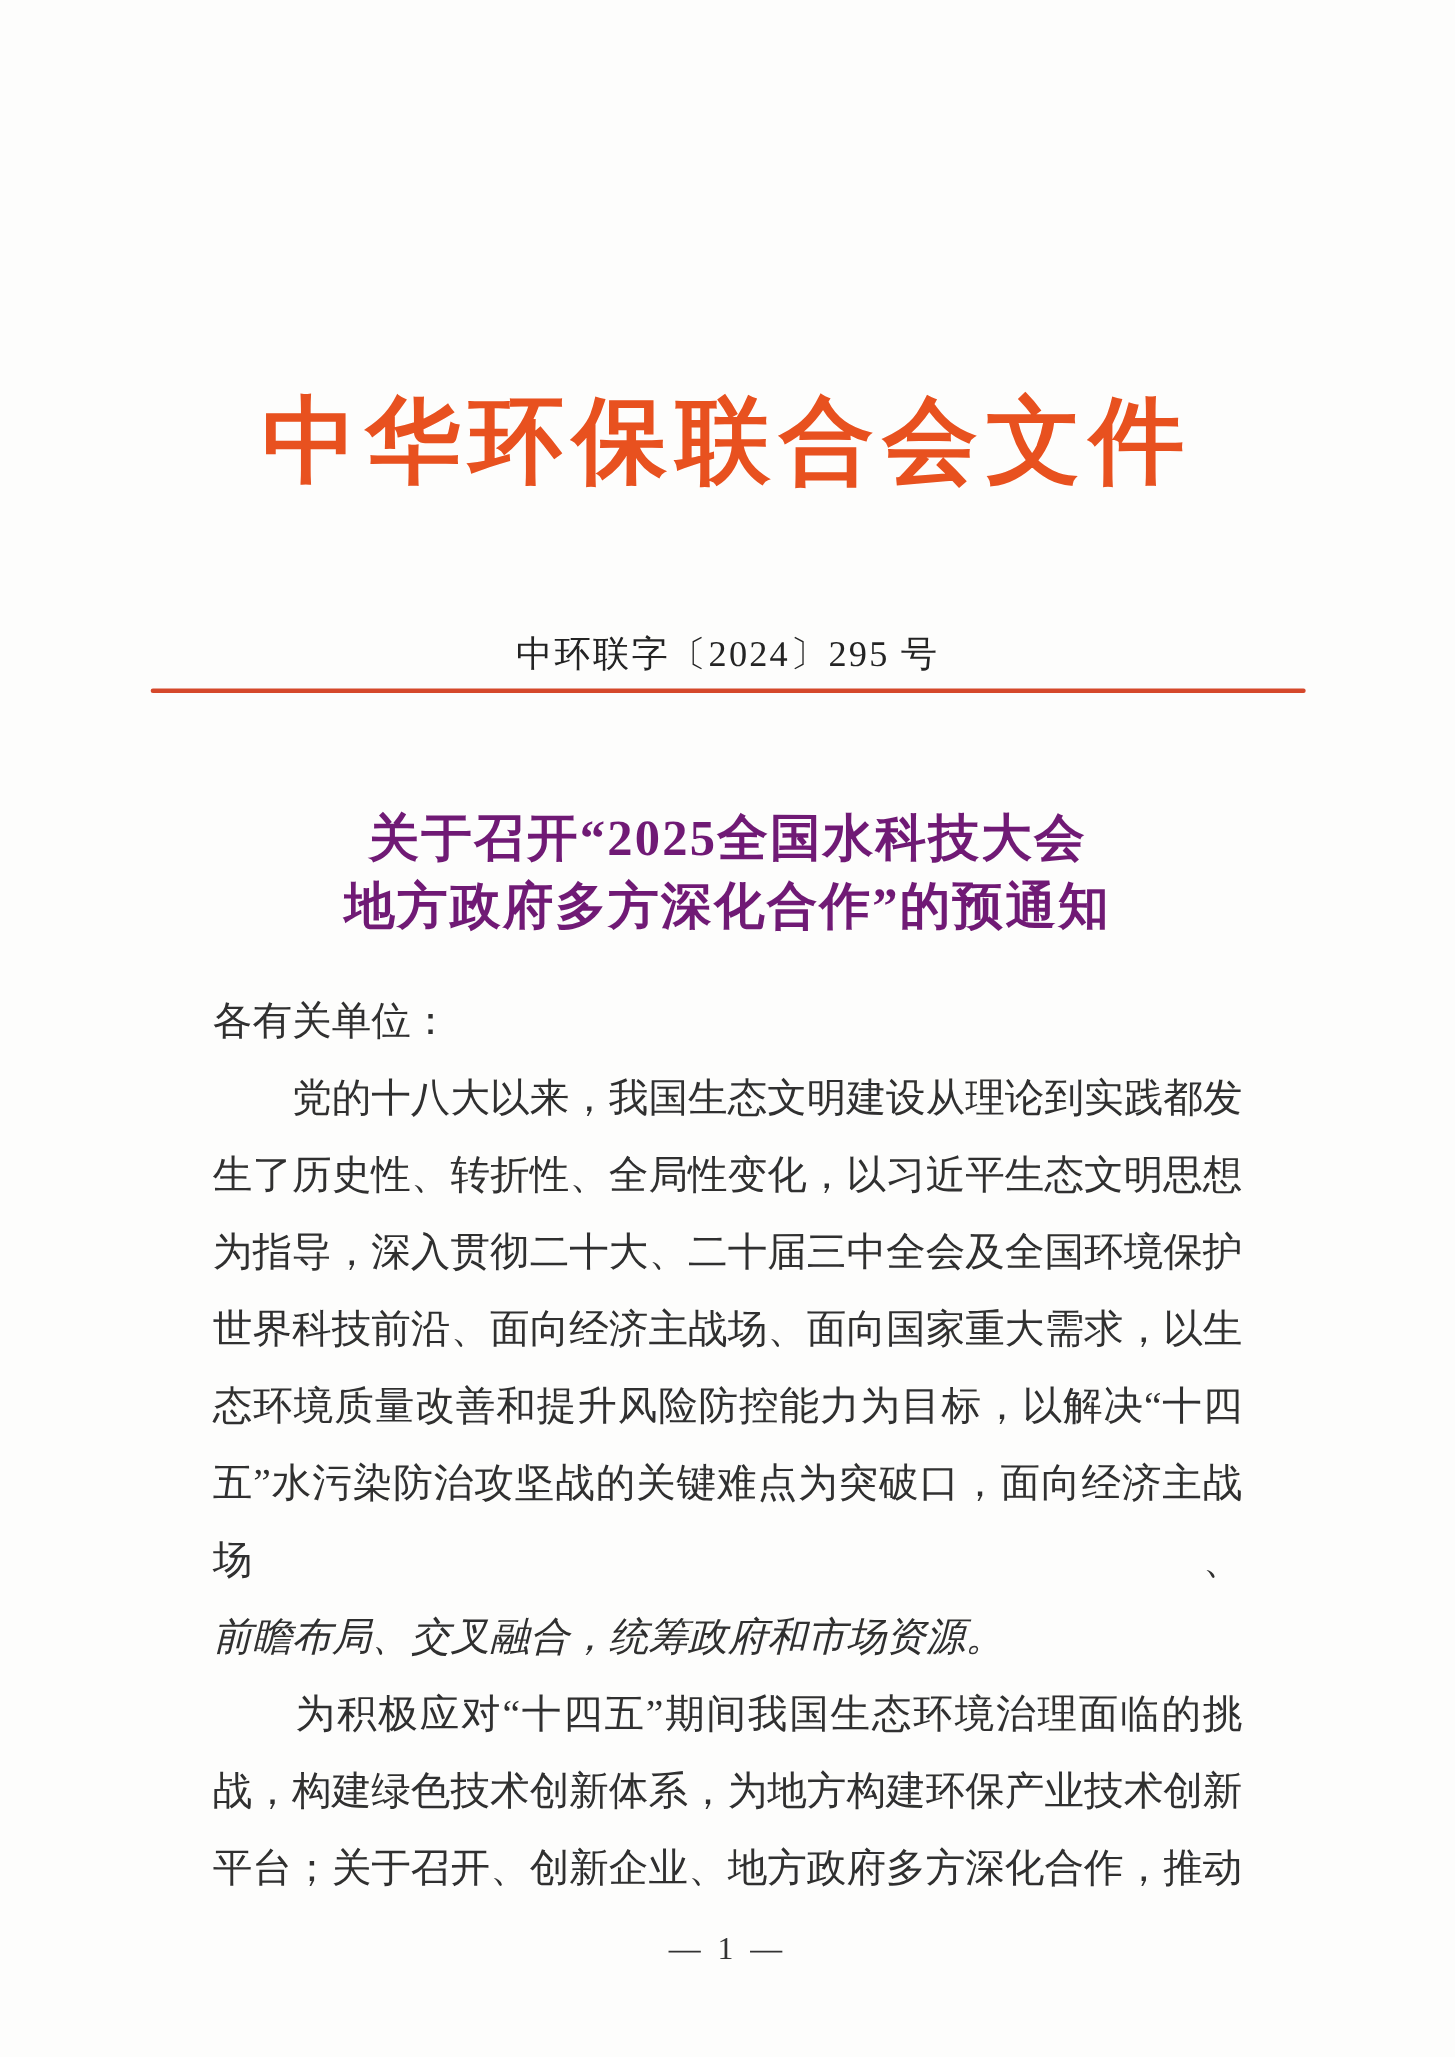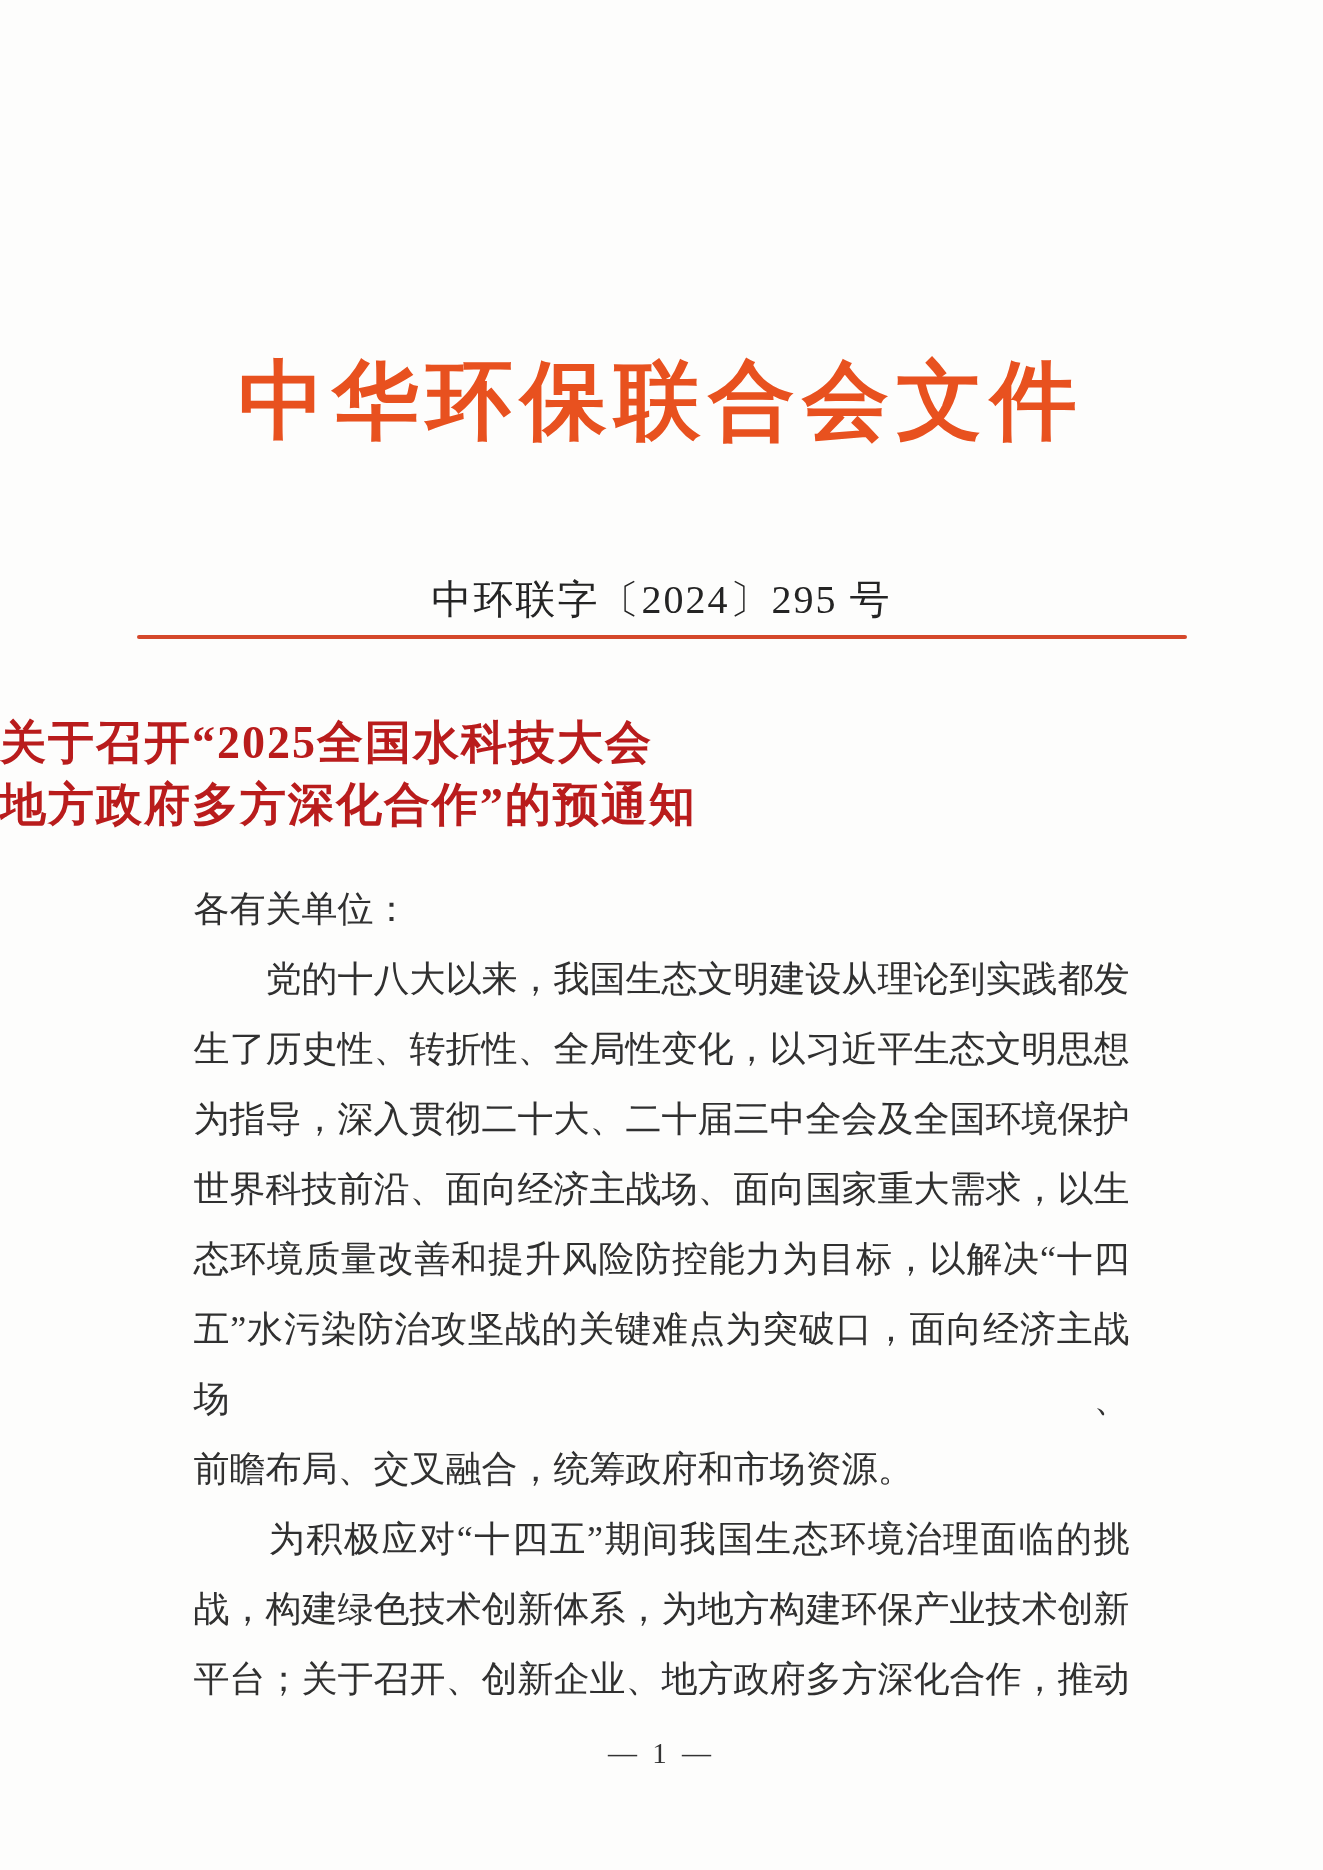--- a/index.html
+++ b/index.html
@@ -28,58 +28,60 @@
     font-size: 86px;
     line-height: 1;
     font-weight: bold;
     letter-spacing: 8px;
     color: var(--header-red, #e8511f);
     white-space: nowrap;
   }
   .doc-number {
     margin-top: 131px;
     text-align: center;
-    font-size: 40px;
+    font-size: 33px;
     line-height: 1.25;
     letter-spacing: 2px;
     color: #242424;
   }
   .red-divider {
     width: 1050px;
     height: 4px;
     margin: 10px auto 0 auto;
     background: var(--divider-red, #d5482b);
     border-radius: 2px;
   }
   .notice-title {
-    margin-top: 73px;
+    margin-top: 101px;
+    text-align: center;
     font-weight: bold;
     font-size: 46px;
     line-height: 62px;
     letter-spacing: 2px;
-    color: #b91c1c;
+    color: #701a75;
   }
   .body-block {
     width: 936px;
     margin: 38px auto 0 auto;
     font-size: 36px;
     line-height: 70px;
     color: #303030;
   }
   .salutation {
     text-align: left;
   }
   .body-line {
     text-align: justify;
     text-align-last: justify;
     text-justify: inter-character;
   }
   .body-line.align-left {
     text-align: right;
     text-align-last: left;
+    font-style: italic;
   }
   .page-number {
     margin-top: 21px;
     text-align: center;
     font-size: 29px;
     line-height: 1.25;
     letter-spacing: 4px;
     color: #333;
   }
 </style>

